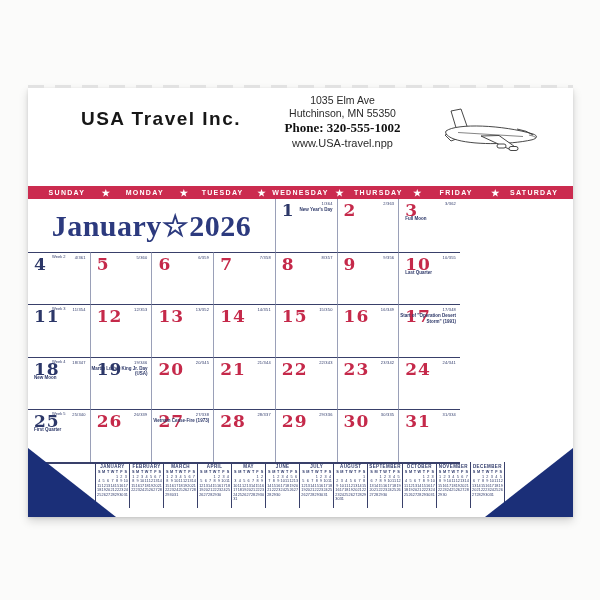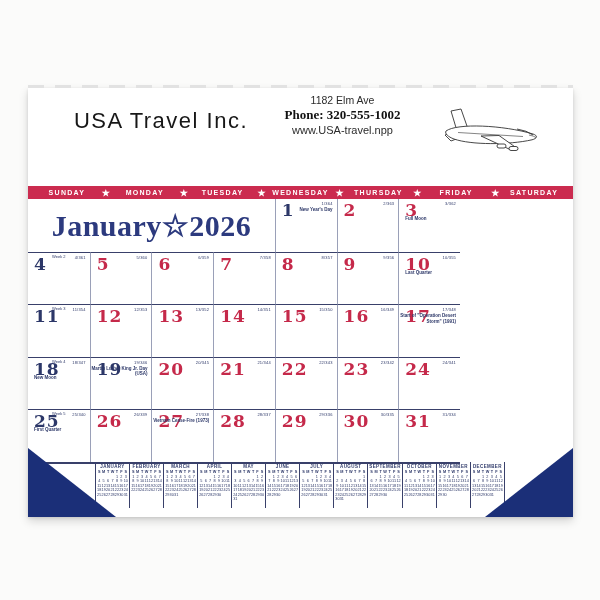--- a/index.html
+++ b/index.html
@@ -12,21 +12,21 @@
     position:absolute;left:28px;top:88px;width:545px;height:429px;
     background:#ffffff;
     box-shadow:0 4px 9px rgba(0,0,0,.16), 0 1px 3px rgba(0,0,0,.10);
   }
   .perforation{
     position:absolute;top:-3px;left:0;width:100%;height:3px;
     background:repeating-linear-gradient(90deg,#e2e2e2 0 16px,transparent 16px 27px);
   }
   
   .company-block{position:absolute;left:18px;top:20px;width:230px;text-align:center;color:#171717;}
-  .company-name{font-size:22px;letter-spacing:1.5px;font-weight:400;white-space:nowrap;}
+  .company-name{font-size:19px;letter-spacing:1.5px;font-weight:700;white-space:nowrap;}
   .company-tagline{font-family:"DejaVu Serif",serif;font-style:italic;font-weight:bold;font-size:12.5px;margin-top:3px;}
   .address-block{position:absolute;left:232px;top:6px;width:165px;text-align:center;color:#2b2b2b;}
   .address-line{font-size:10.5px;line-height:13px;}
   .phone-line{font-family:"Liberation Serif",serif;font-weight:bold;font-size:13px;line-height:16px;color:#111;}
   .website-line{font-size:11px;line-height:14px;}
   .plane{position:absolute;left:413px;top:14px;width:105px;height:52px;}
   
   .day-bar{
     position:absolute;left:0;top:98px;width:545px;height:13px;
     background:#cb2b4f;display:flex;
@@ -88,21 +88,22 @@
 <body>
 
 <div class="pad">
   <div class="perforation"></div>
 
   <div class="company-block">
     <div class="company-name">USA Travel Inc.</div>
   </div>
 
   <div class="address-block">
-    <div class="address-line">1182 Elm Ave</div>
+    <div class="address-line">1035 Elm Ave</div>
+    <div class="address-line">Hutchinson, MN 55350</div>
     <div class="phone-line"><span>Phone:</span> <span>320-555-1002</span></div>
     <div class="website-line">www.USA-travel.npp</div>
   </div>
 
   <svg class="plane" viewBox="0 0 105 52" fill="none" stroke="#333" stroke-width="0.9" stroke-linejoin="round">
     <path d="M10 9 L20 7 L27 27 L16 29 Z" fill="#fff"></path>
     <path d="M4 33 L16 29 L23 34 L10 39 Z" fill="#fff"></path>
     <path d="M5 29 C16 21 62 23 92 32 C97 33.6 96.5 36.4 91 37.8 C68 43 30 43 13 37 C7 34.8 3.5 31.5 5 29 Z" fill="#fff"></path>
     <path d="M76 27 Q86 28.5 92 33"></path>
     <path d="M17 30.5 L82 34.5" stroke-width="0.6"></path>

